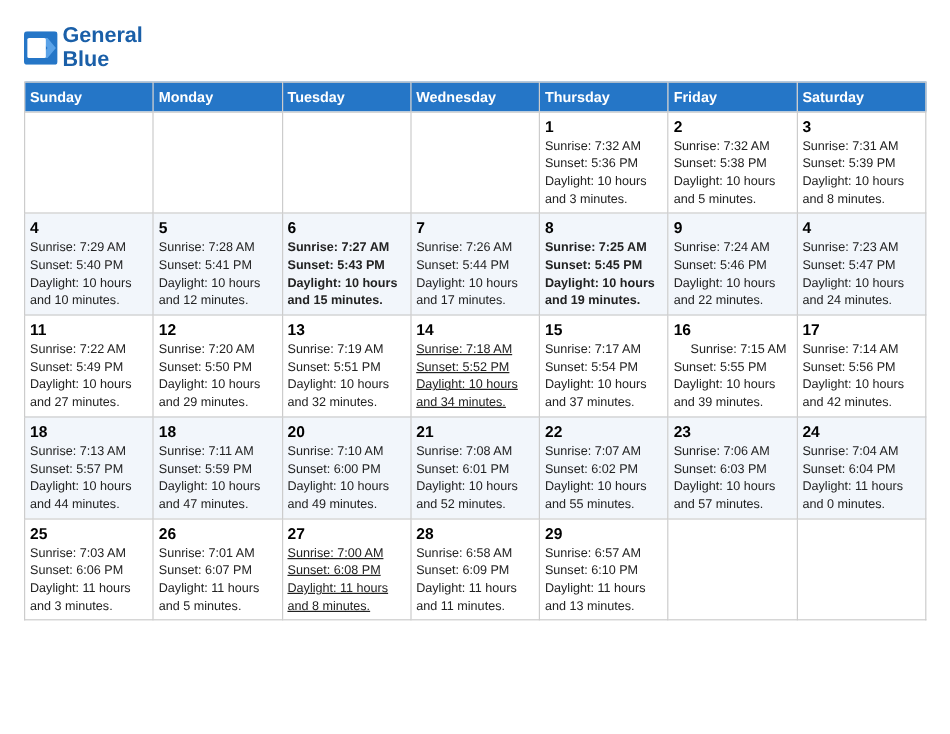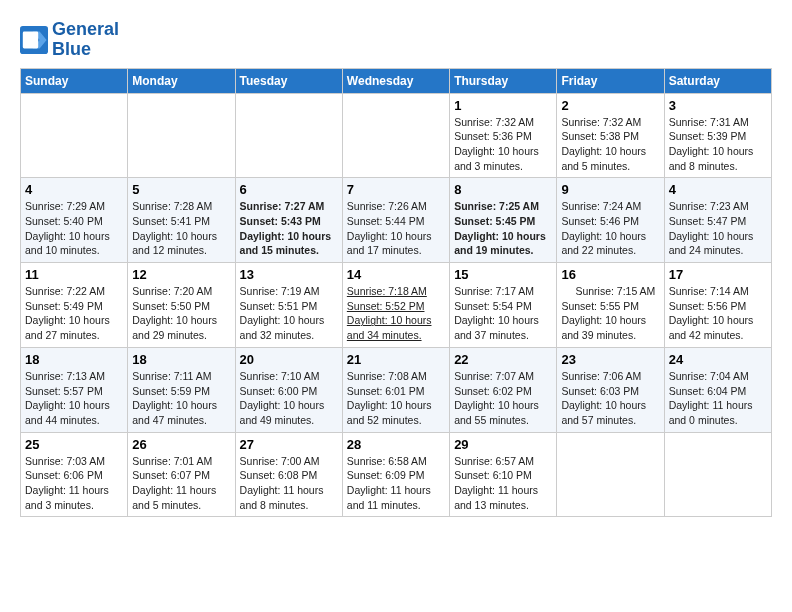--- a/index.html
+++ b/index.html
@@ -231,21 +231,21 @@
       </tr>
       <tr>
         <td><span class="day-num">25</span><span class="day-info" style="white-space: pre-line;">Sunrise: 7:03 AM
 Sunset: 6:06 PM
 Daylight: 11 hours
 and 3 minutes.</span></td>
         <td><span class="day-num">26</span><span class="day-info" style="white-space: pre-line; margin-top: 38px;">Sunrise: 7:01 AM
 Sunset: 6:07 PM
 Daylight: 11 hours
 and 5 minutes.</span></td>
-        <td><span class="day-num">27</span><span class="day-info" style="white-space: pre-line;">Sunrise: 7:00 AM
+        <td><span class="day-num">27</span><span class="day-info" style="white-space: pre-line; text-decoration: underline;">Sunrise: 7:00 AM
 Sunset: 6:08 PM
 Daylight: 11 hours
 and 8 minutes.</span></td>
         <td><span class="day-num">28</span><span class="day-info" style="white-space: pre-line;">Sunrise: 6:58 AM
 Sunset: 6:09 PM
 Daylight: 11 hours
 and 11 minutes.</span></td>
         <td><span class="day-num">29</span><span class="day-info" style="white-space: pre-line; text-align: center;">Sunrise: 6:57 AM
 Sunset: 6:10 PM
 Daylight: 11 hours

